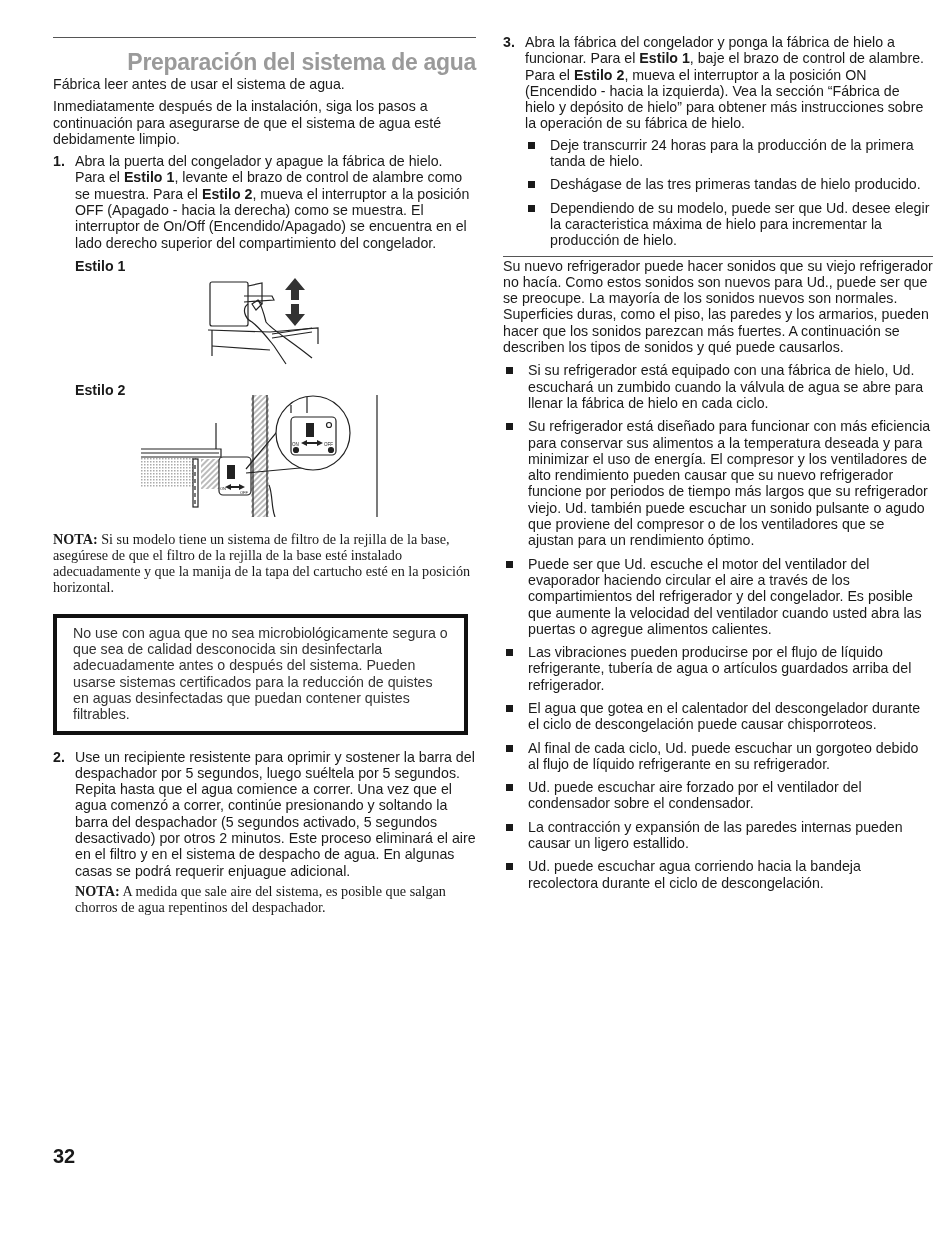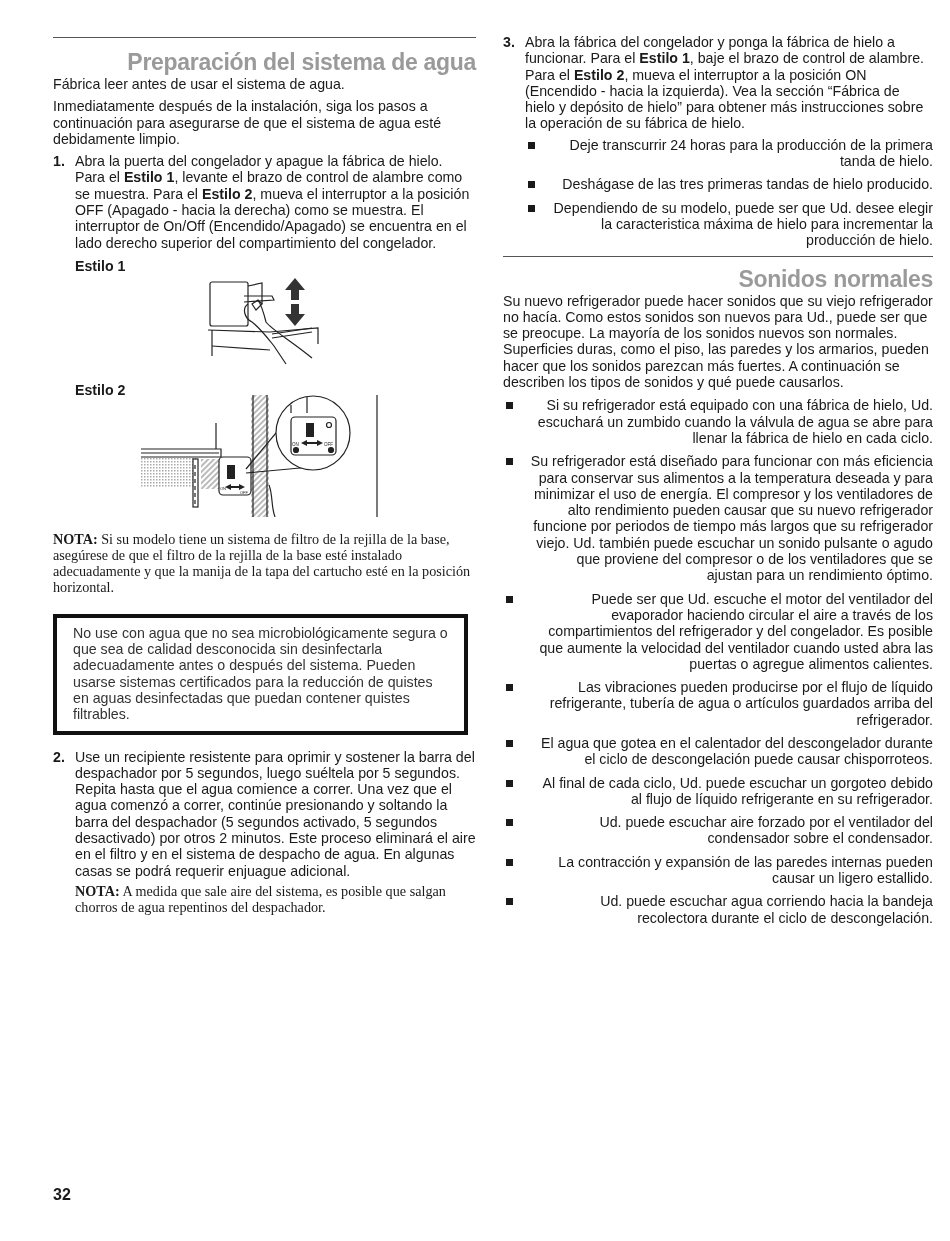--- a/index.html
+++ b/index.html
@@ -16,29 +16,29 @@
     text-align: right; color: #9a9a9a; font-size: 23px; line-height: 26px;
     letter-spacing: -0.3px; margin: 0;
   }
   p { margin: 0; }
   .para { margin-bottom: 6px; }
   .step { position: relative; padding-left: 22px; }
   .step-num { position: absolute; left: 0; top: 0; font-weight: bold; }
   b { font-weight: bold; }
   .sub-label { font-weight: bold; margin: 6px 0 0 22px; }
   .bullets { list-style: none; margin: 0; padding: 0; }
-  .bullets li { position: relative; padding-left: 25px; margin-bottom: 7px; text-align: right; }
+  .bullets li { position: relative; padding-left: 25px; margin-bottom: 7px; }
   .bullet-mark {
     position: absolute; left: 3px; top: 5px; width: 7px; height: 7px; background: #1a1a1a;
   }
   .warn-box {
     border: 4px solid #111; padding: 7px 12px 8px 16px; margin: 14px 8px 14px 0;
     color: #333;
   }
-  .page-num { position: absolute; left: 53px; top: 1187px; font-weight: bold; font-size: 16px; }
+  .page-num { position: absolute; left: 53px; top: 1148px; font-weight: bold; font-size: 20px; }
   svg { display: block; }
 </style>
 </head>
 <body>
 
 <div class="col col-left">
   <div class="rule" style="margin-top:37px;"></div>
   <h2 class="section-title" style="margin-top:11px;">Preparación del sistema de agua</h2>
   <p class="para" style="margin-top:1px;">Fábrica leer antes de usar el sistema de agua.</p>
   <p class="para">Inmediatamente después de la instalación, siga los pasos a continuación para asegurarse de que el sistema de agua esté debidamente limpio.</p>
@@ -143,21 +143,20 @@
     <span class="step-num">3.</span>
     <p><span>Abra la fábrica del congelador y ponga la fábrica de hielo a funcionar. Para el </span><b>Estilo 1</b><span>, baje el brazo de control de alambre. Para el </span><b>Estilo 2</b><span>, mueva el interruptor a la posición ON (Encendido - hacia la izquierda). Vea la sección “Fábrica de hielo y depósito de hielo” para obtener más instrucciones sobre la operación de su fábrica de hielo.</span></p>
     <ul class="bullets" style="margin-top:5px;">
       <li><span class="bullet-mark"></span><span>Deje transcurrir 24 horas para la producción de la primera tanda de hielo.</span></li>
       <li><span class="bullet-mark"></span><span>Deshágase de las tres primeras tandas de hielo producido.</span></li>
       <li><span class="bullet-mark"></span><span>Dependiendo de su modelo, puede ser que Ud. desee elegir la caracteristica máxima de hielo para incrementar la producción de hielo.</span></li>
     </ul>
   </div>
 
   <div class="rule" style="margin-top:6px; border-top-width:1px;"></div>
-  <h2 class="section-title" style="margin-top:9px;">Sonidos normales</h2>
   <p class="para" style="margin-top:1px; margin-bottom:7px;">Su nuevo refrigerador puede hacer sonidos que su viejo refrigerador no hacía. Como estos sonidos son nuevos para Ud., puede ser que se preocupe. La mayoría de los sonidos nuevos son normales. Superficies duras, como el piso, las paredes y los armarios, pueden hacer que los sonidos parezcan más fuertes. A continuación se describen los tipos de sonidos y qué puede causarlos.</p>
 
   <ul class="bullets">
     <li><span class="bullet-mark"></span><span>Si su refrigerador está equipado con una fábrica de hielo, Ud. escuchará un zumbido cuando la válvula de agua se abre para llenar la fábrica de hielo en cada ciclo.</span></li>
     <li><span class="bullet-mark"></span><span>Su refrigerador está diseñado para funcionar con más eficiencia para conservar sus alimentos a la temperatura deseada y para minimizar el uso de energía. El compresor y los ventiladores de alto rendimiento pueden causar que su nuevo refrigerador funcione por periodos de tiempo más largos que su refrigerador viejo. Ud. también puede escuchar un sonido pulsante o agudo que proviene del compresor o de los ventiladores que se ajustan para un rendimiento óptimo.</span></li>
     <li><span class="bullet-mark"></span><span>Puede ser que Ud. escuche el motor del ventilador del evaporador haciendo circular el aire a través de los compartimientos del refrigerador y del congelador. Es posible que aumente la velocidad del ventilador cuando usted abra las puertas o agregue alimentos calientes.</span></li>
     <li><span class="bullet-mark"></span><span>Las vibraciones pueden producirse por el flujo de líquido refrigerante, tubería de agua o artículos guardados arriba del refrigerador.</span></li>
     <li><span class="bullet-mark"></span><span>El agua que gotea en el calentador del descongelador durante el ciclo de descongelación puede causar chisporroteos.</span></li>
     <li><span class="bullet-mark"></span><span>Al final de cada ciclo, Ud. puede escuchar un gorgoteo debido al flujo de líquido refrigerante en su refrigerador.</span></li>
     <li><span class="bullet-mark"></span><span>Ud. puede escuchar aire forzado por el ventilador del condensador sobre el condensador.</span></li>

